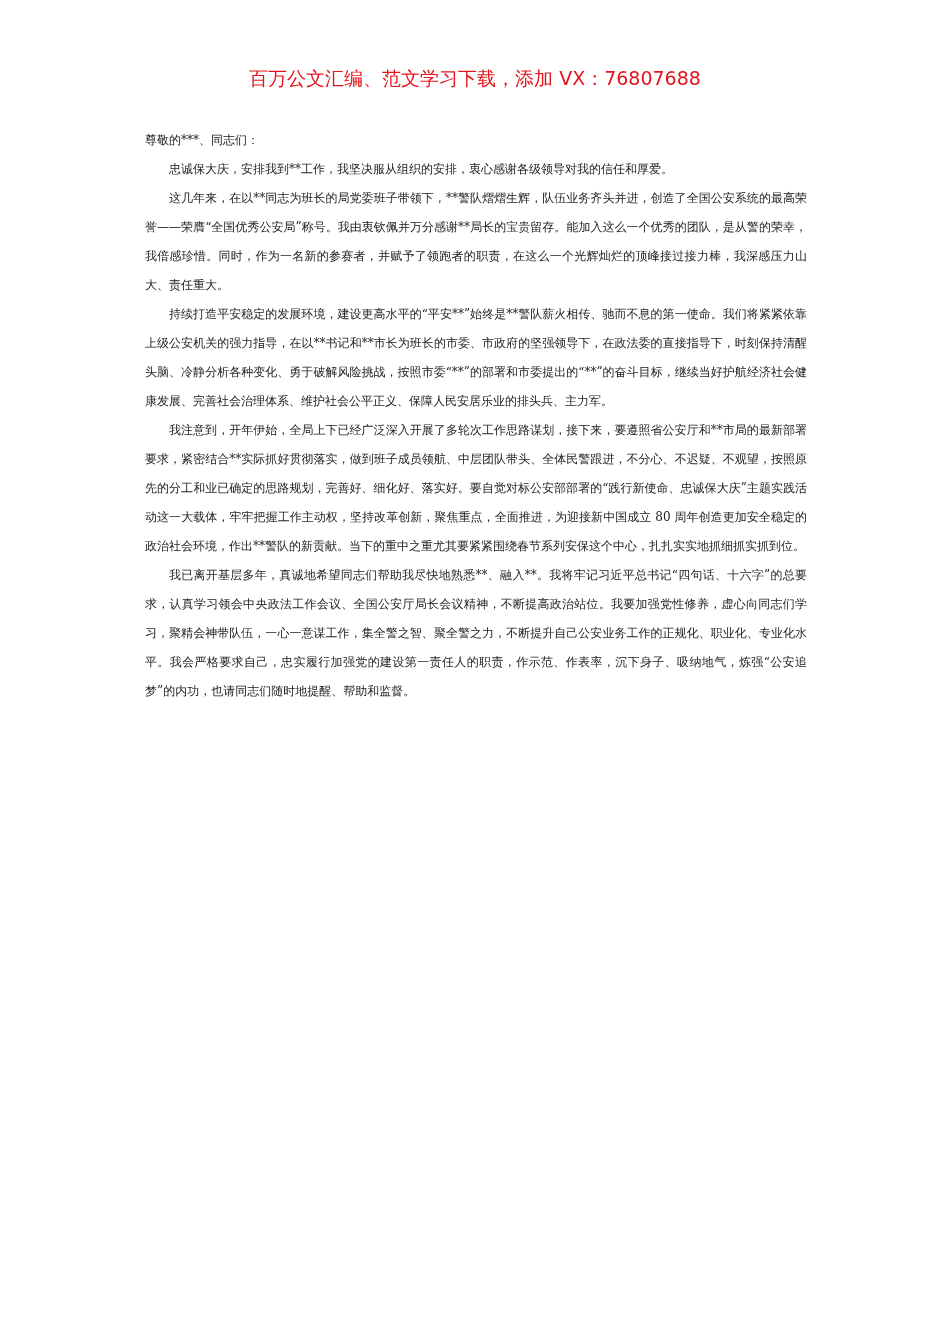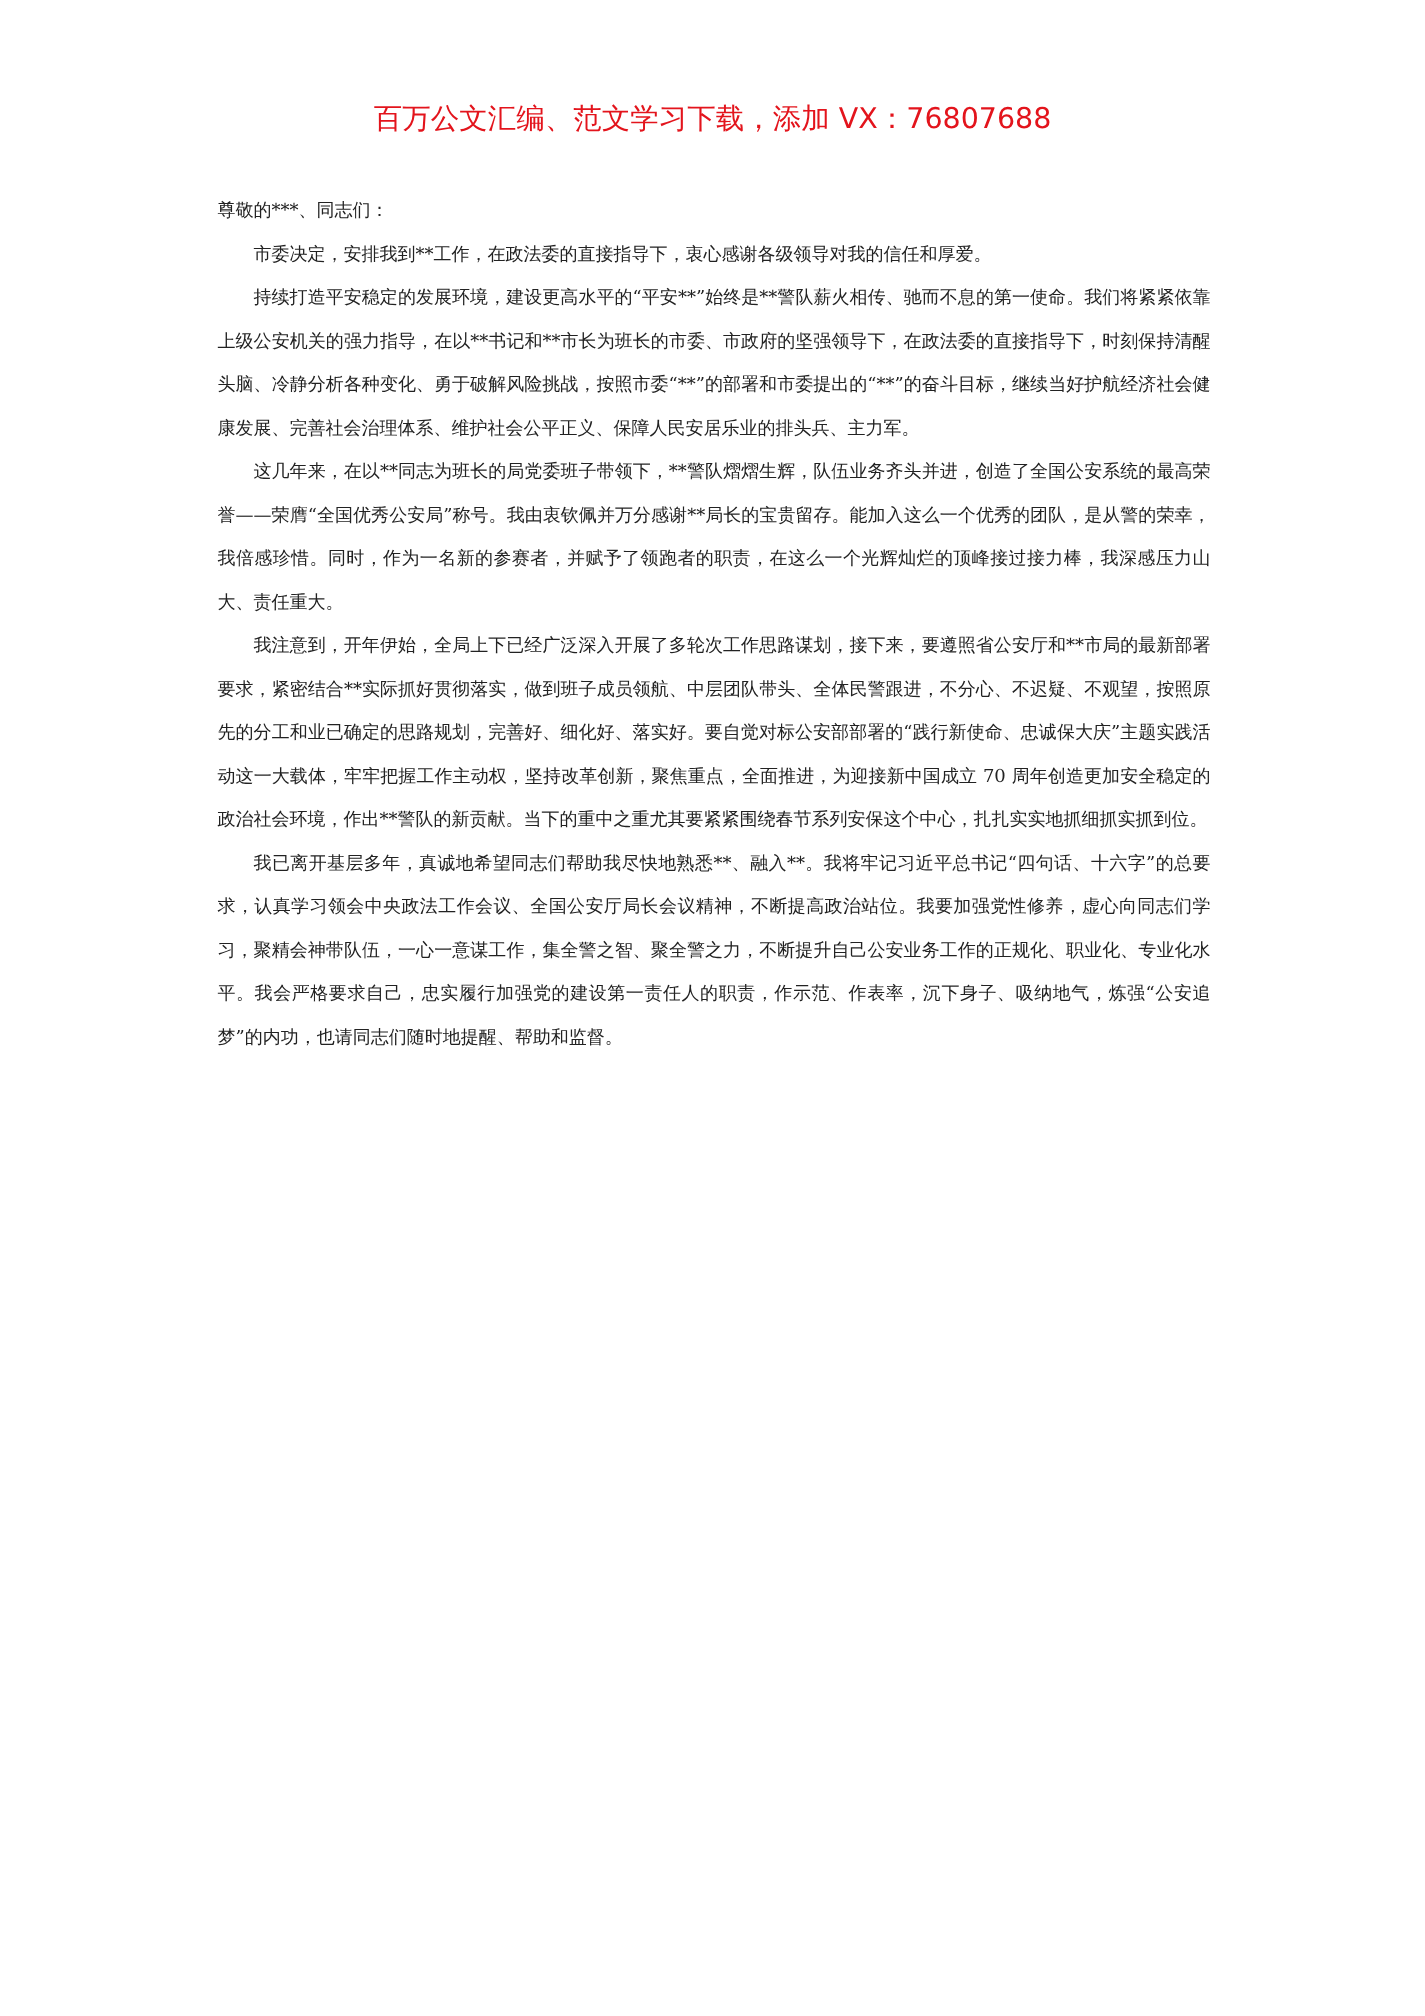--- a/index.html
+++ b/index.html
@@ -19,18 +19,18 @@
   .doc p { margin: 0; }
   .doc p.indent { text-indent: 2em; }
 </style>
 </head>
 <body>
 
 <div class="header">百万公文汇编、范文学习下载，添加 VX：76807688</div>
 
 <div class="doc">
   <p>尊敬的***、同志们：</p>
-  <p class="indent">市委决定，安排我到**工作，在政法委的直接指导下，衷心感谢各级领导对我的信任和厚爱。</p>
+  <p class="indent">忠诚保大庆，安排我到**工作，我坚决服从组织的安排，衷心感谢各级领导对我的信任和厚爱。</p>
+  <p class="indent">这几年来，在以**同志为班长的局党委班子带领下，**警队熠熠生辉，队伍业务齐头并进，创造了全国公安系统的最高荣誉——荣膺“全国优秀公安局”称号。我由衷钦佩并万分感谢**局长的宝贵留存。能加入这么一个优秀的团队，是从警的荣幸，我倍感珍惜。同时，作为一名新的参赛者，并赋予了领跑者的职责，在这么一个光辉灿烂的顶峰接过接力棒，我深感压力山大、责任重大。</p>
   <p class="indent">持续打造平安稳定的发展环境，建设更高水平的“平安**”始终是**警队薪火相传、驰而不息的第一使命。我们将紧紧依靠上级公安机关的强力指导，在以**书记和**市长为班长的市委、市政府的坚强领导下，在政法委的直接指导下，时刻保持清醒头脑、冷静分析各种变化、勇于破解风险挑战，按照市委“**”的部署和市委提出的“**”的奋斗目标，继续当好护航经济社会健康发展、完善社会治理体系、维护社会公平正义、保障人民安居乐业的排头兵、主力军。</p>
-  <p class="indent">这几年来，在以**同志为班长的局党委班子带领下，**警队熠熠生辉，队伍业务齐头并进，创造了全国公安系统的最高荣誉——荣膺“全国优秀公安局”称号。我由衷钦佩并万分感谢**局长的宝贵留存。能加入这么一个优秀的团队，是从警的荣幸，我倍感珍惜。同时，作为一名新的参赛者，并赋予了领跑者的职责，在这么一个光辉灿烂的顶峰接过接力棒，我深感压力山大、责任重大。</p>
-  <p class="indent">我注意到，开年伊始，全局上下已经广泛深入开展了多轮次工作思路谋划，接下来，要遵照省公安厅和**市局的最新部署要求，紧密结合**实际抓好贯彻落实，做到班子成员领航、中层团队带头、全体民警跟进，不分心、不迟疑、不观望，按照原先的分工和业已确定的思路规划，完善好、细化好、落实好。要自觉对标公安部部署的“践行新使命、忠诚保大庆”主题实践活动这一大载体，牢牢把握工作主动权，坚持改革创新，聚焦重点，全面推进，为迎接新中国成立 70 周年创造更加安全稳定的政治社会环境，作出**警队的新贡献。当下的重中之重尤其要紧紧围绕春节系列安保这个中心，扎扎实实地抓细抓实抓到位。</p>
+  <p class="indent">我注意到，开年伊始，全局上下已经广泛深入开展了多轮次工作思路谋划，接下来，要遵照省公安厅和**市局的最新部署要求，紧密结合**实际抓好贯彻落实，做到班子成员领航、中层团队带头、全体民警跟进，不分心、不迟疑、不观望，按照原先的分工和业已确定的思路规划，完善好、细化好、落实好。要自觉对标公安部部署的“践行新使命、忠诚保大庆”主题实践活动这一大载体，牢牢把握工作主动权，坚持改革创新，聚焦重点，全面推进，为迎接新中国成立 80 周年创造更加安全稳定的政治社会环境，作出**警队的新贡献。当下的重中之重尤其要紧紧围绕春节系列安保这个中心，扎扎实实地抓细抓实抓到位。</p>
   <p class="indent">我已离开基层多年，真诚地希望同志们帮助我尽快地熟悉**、融入**。我将牢记习近平总书记“四句话、十六字”的总要求，认真学习领会中央政法工作会议、全国公安厅局长会议精神，不断提高政治站位。我要加强党性修养，虚心向同志们学习，聚精会神带队伍，一心一意谋工作，集全警之智、聚全警之力，不断提升自己公安业务工作的正规化、职业化、专业化水平。我会严格要求自己，忠实履行加强党的建设第一责任人的职责，作示范、作表率，沉下身子、吸纳地气，炼强“公安追梦”的内功，也请同志们随时地提醒、帮助和监督。</p>
 </div>
 
 </body></html>

